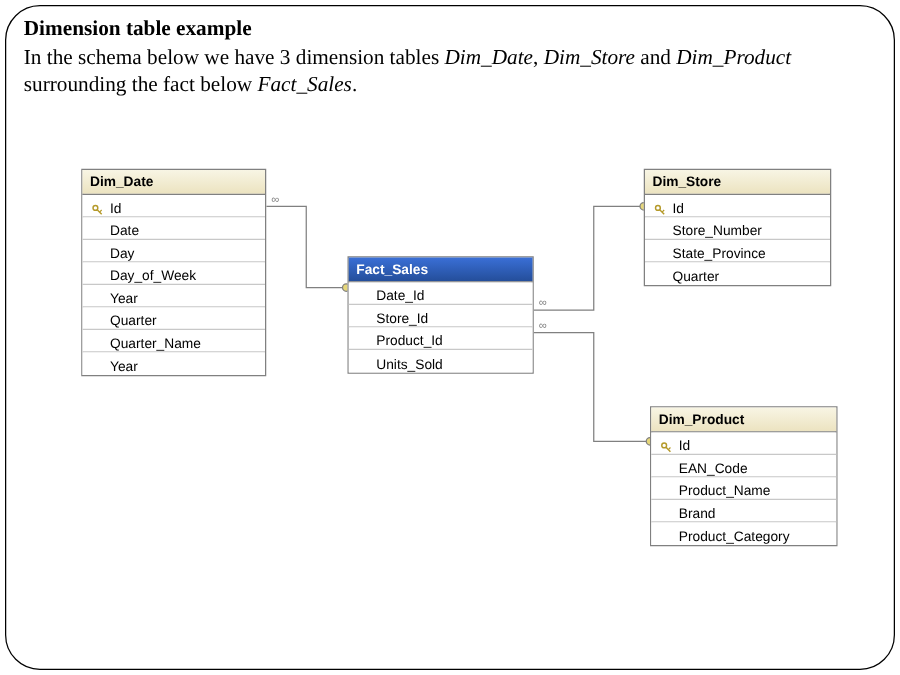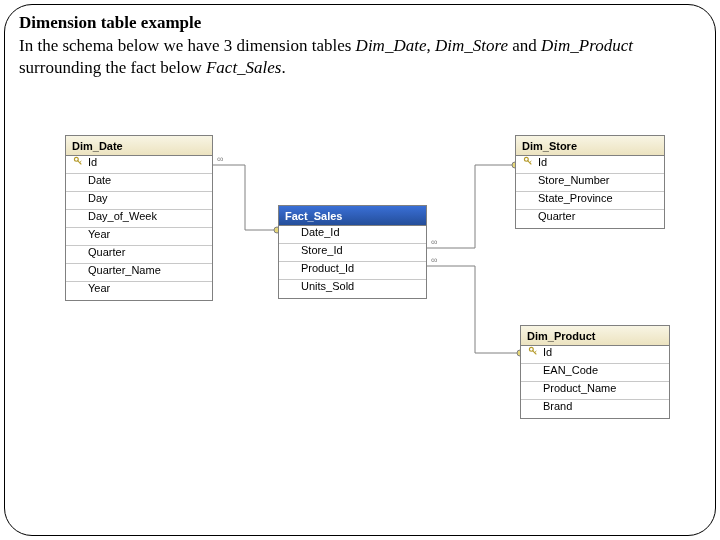--- a/index.html
+++ b/index.html
@@ -61,21 +61,21 @@
   }
   .head-blue {
     background: linear-gradient(#3a6fd6, #244e9a);
     color: #fff;
   }
   .tbl-body {
     padding: 0;
   }
   .row {
     display: flex;
-    align-items: flex-start;
+    align-items: flex-end;
     height: 18px;
     font-size: 11px;
     border-bottom: 1px solid #c8c8c8;
     background: #fff;
     padding: 0 4px;
   }
   .row:last-child { border-bottom: none; }
   .key-col {
     width: 16px;
     display: inline-flex;
@@ -236,17 +236,21 @@
             <span class="field-name">EAN_Code</span>
           </div>
           <div class="row">
             <span class="key-col"></span>
             <span class="field-name">Product_Name</span>
           </div>
           <div class="row">
             <span class="key-col"></span>
             <span class="field-name">Brand</span>
           </div>
+          <div class="row">
+            <span class="key-col"></span>
+            <span class="field-name">Product_Category</span>
+          </div>
         </div>
     </div>
 
   </div>
 </div>
 
 </body></html>

